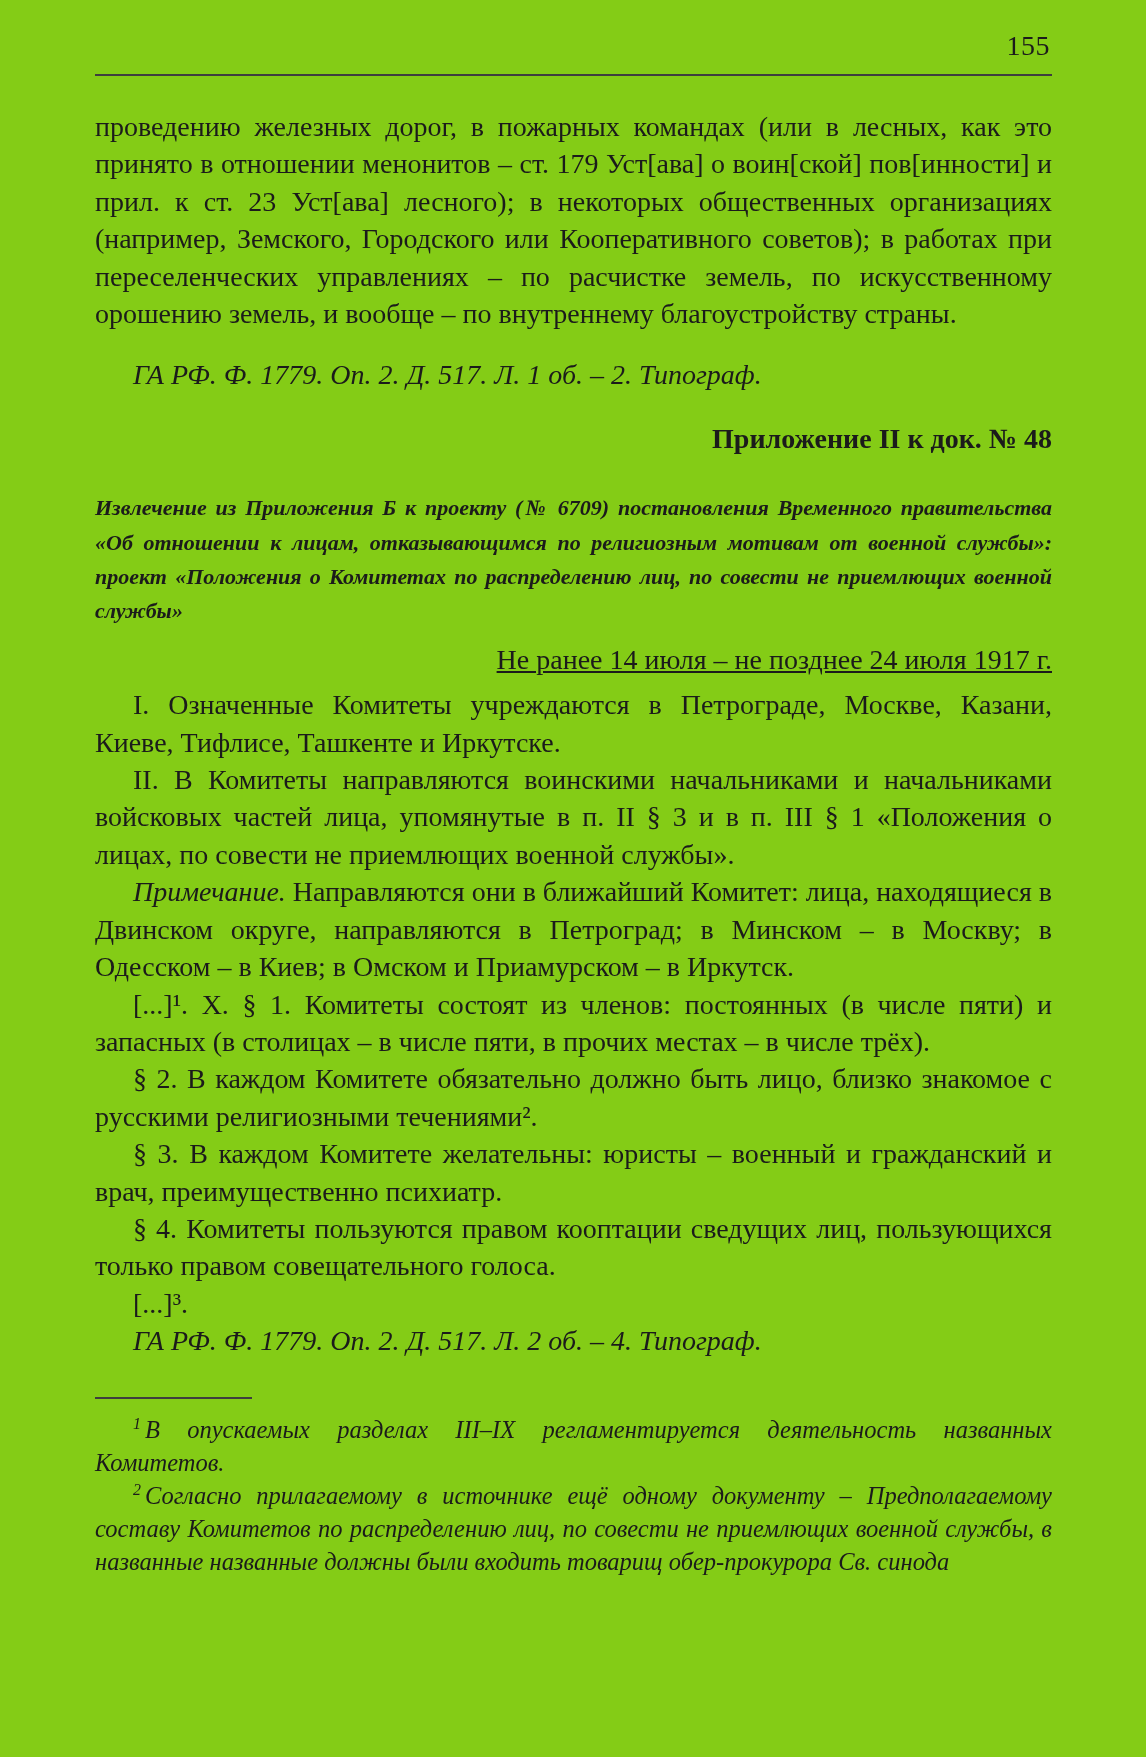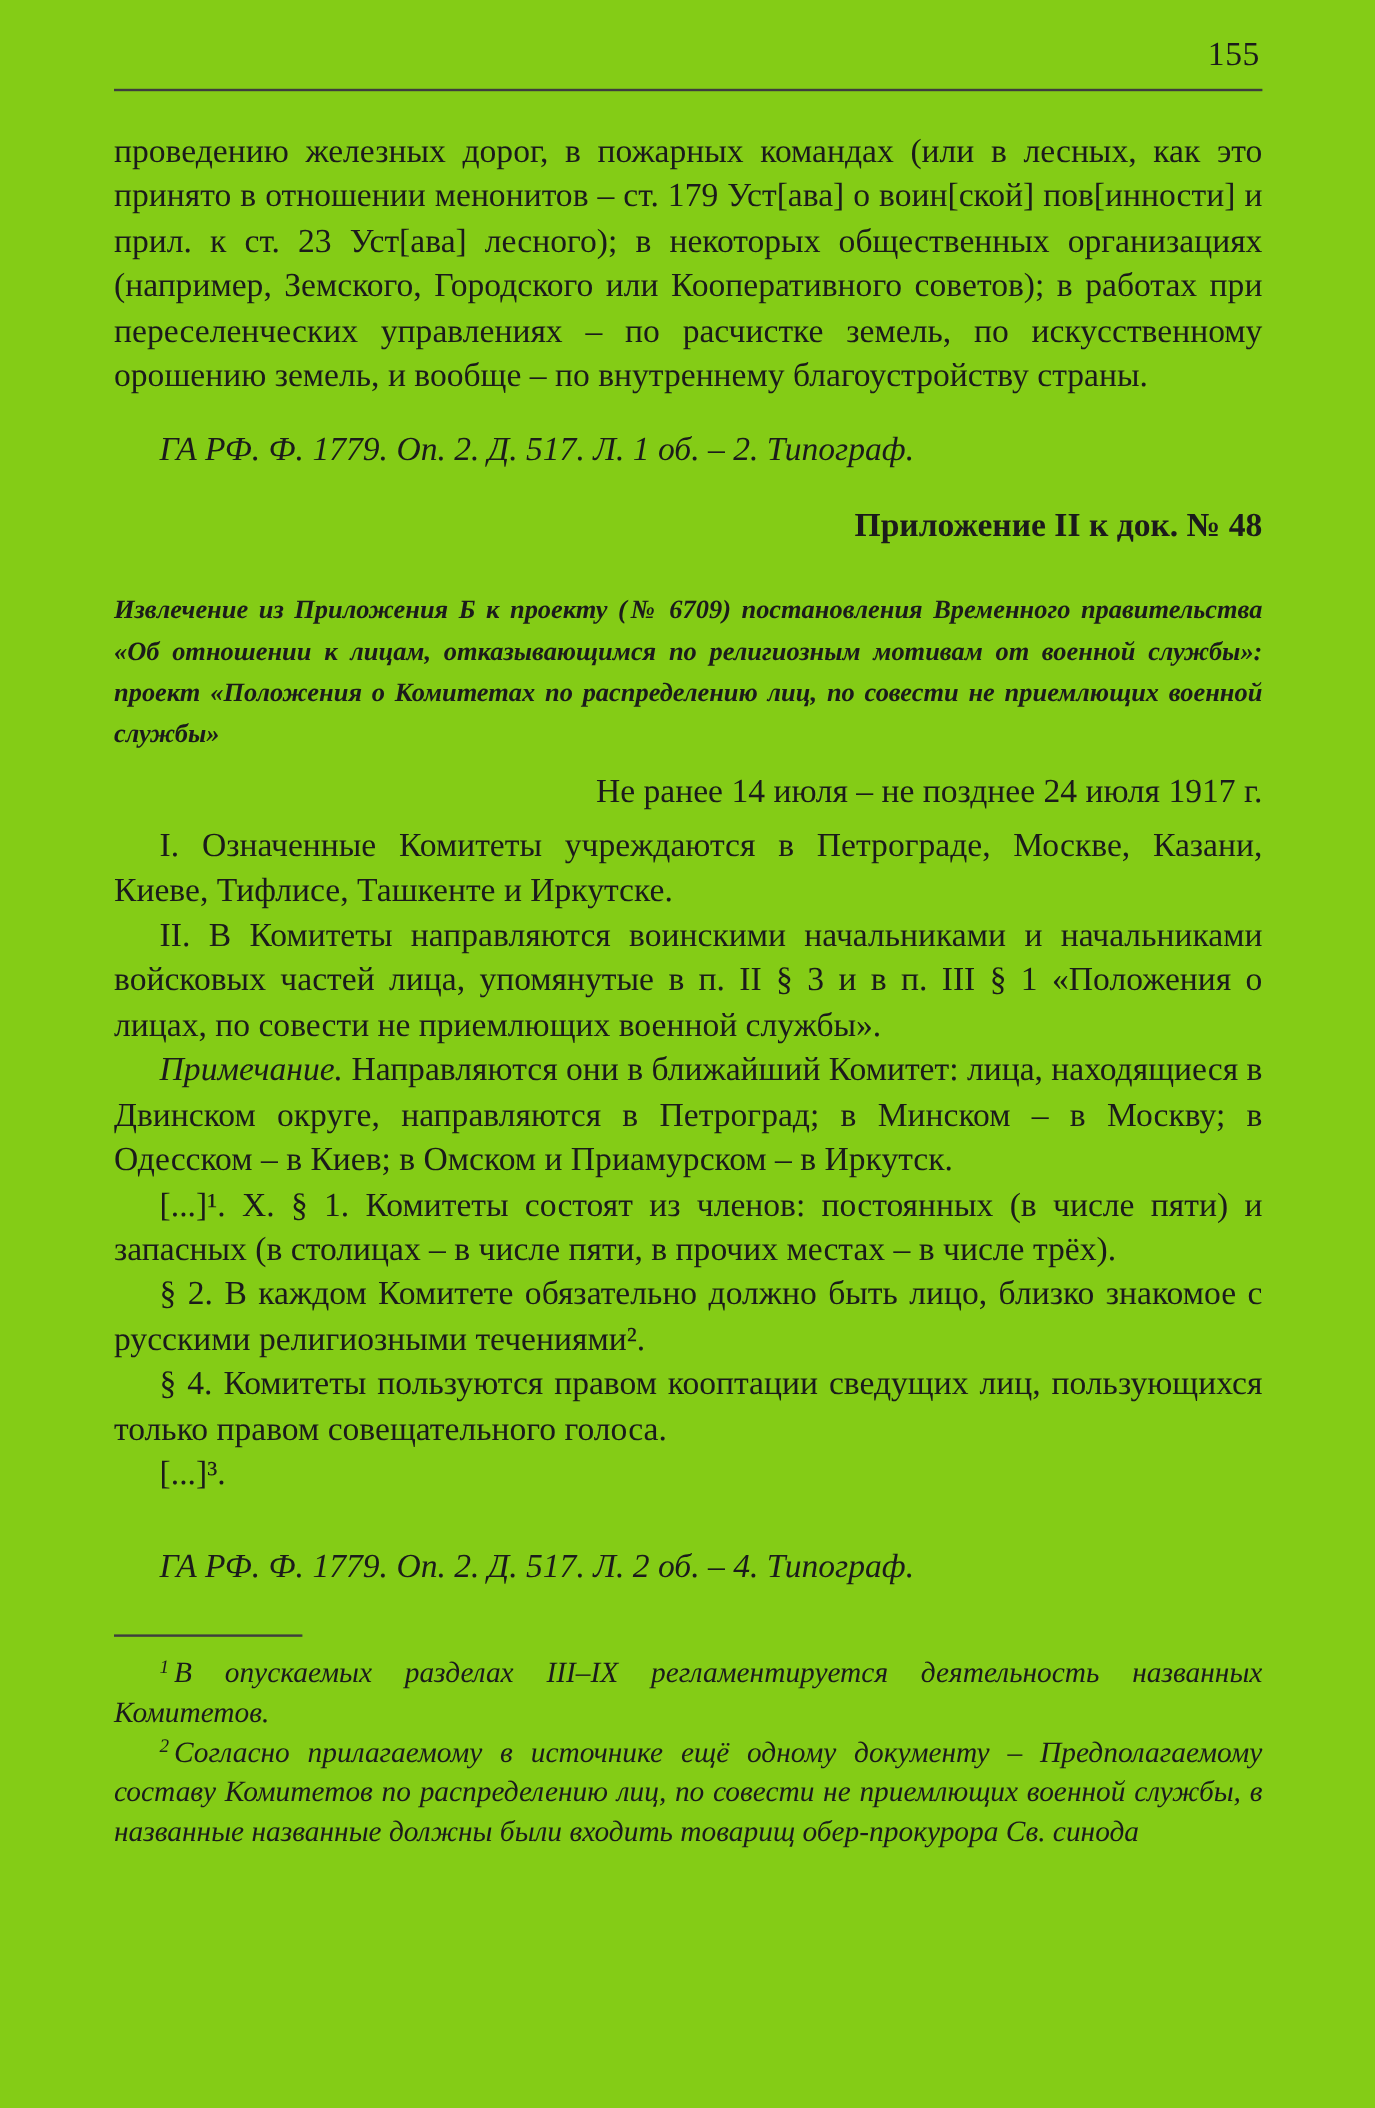--- a/index.html
+++ b/index.html
@@ -44,39 +44,40 @@
   .opening {
     margin-top: 32px;
   }
   .citation {
     font-style: italic;
     font-size: 28px;
     line-height: 37px;
     padding-left: 38px;
   }
   .citation-1 { margin-top: 24px; }
-  .citation-2 { margin-top: 40px; }
+  .citation-2 { }
   .appendix-head {
     margin-top: 30px;
     font-size: 28px;
     font-weight: bold;
     text-align: right;
   }
   .doc-title {
     margin-top: 36px;
     font-size: 22px;
     font-weight: bold;
     font-style: italic;
     line-height: 34.2px;
     text-align: justify;
   }
   .date-line {
     margin-top: 16px;
     font-size: 28px;
     text-align: right;
+    text-decoration: underline;
   }
   .body-block {
     margin-top: 10px;
   }
   .body-block p {
     text-indent: 38px;
   }
   .note-lead { font-style: italic; }
   .footnote-sep {
     width: 157px;
@@ -118,20 +119,21 @@
     <div class="doc-title">Извлечение из Приложения Б к проекту (№ 6709) постановления Временного правительства «Об отношении к лицам, отказывающимся по религиозным мотивам от военной службы»: проект «Положения о Комитетах по распределению лиц, по совести не приемлющих военной службы»</div>
 
     <div class="date-line">Не ранее 14 июля – не позднее 24 июля 1917 г.</div>
 
     <div class="body-block body-text">
       <p>I. Означенные Комитеты учреждаются в Петрограде, Москве, Казани, Киеве, Тифлисе, Ташкенте и Иркутске.</p>
       <p>II. В Комитеты направляются воинскими начальниками и начальниками войсковых частей лица, упомянутые в п. II § 3 и в п. III § 1 «Положения о лицах, по совести не приемлющих военной службы».</p>
       <p><span class="note-lead">Примечание.</span><span> Направляются они в ближайший Комитет: лица, находящиеся в Двинском округе, направляются в Петроград; в Минском – в Москву; в Одесском – в Киев; в Омском и Приамурском – в Иркутск.</span></p>
       <p>[...]¹. X. § 1. Комитеты состоят из членов: постоянных (в числе пяти) и запасных (в столицах – в числе пяти, в прочих местах – в числе трёх).</p>
       <p>§ 2. В каждом Комитете обязательно должно быть лицо, близко знакомое с русскими религиозными течениями².</p>
+      <p>§ 3. В каждом Комитете желательны: юристы – военный и гражданский и врач, преимущественно психиатр.</p>
       <p>§ 4. Комитеты пользуются правом кооптации сведущих лиц, пользующихся только правом совещательного голоса.</p>
       <p>[...]³.</p>
     </div>
 
     <p class="citation citation-2">ГА РФ. Ф. 1779. Оп. 2. Д. 517. Л. 2 об. – 4. Типограф.</p>
 
     <div class="footnote-sep"></div>
 
     <div class="footnotes">
       <p><span class="fn-marker">1</span><span>В опускаемых разделах III–IX регламентируется деятельность названных Комитетов.</span></p>

